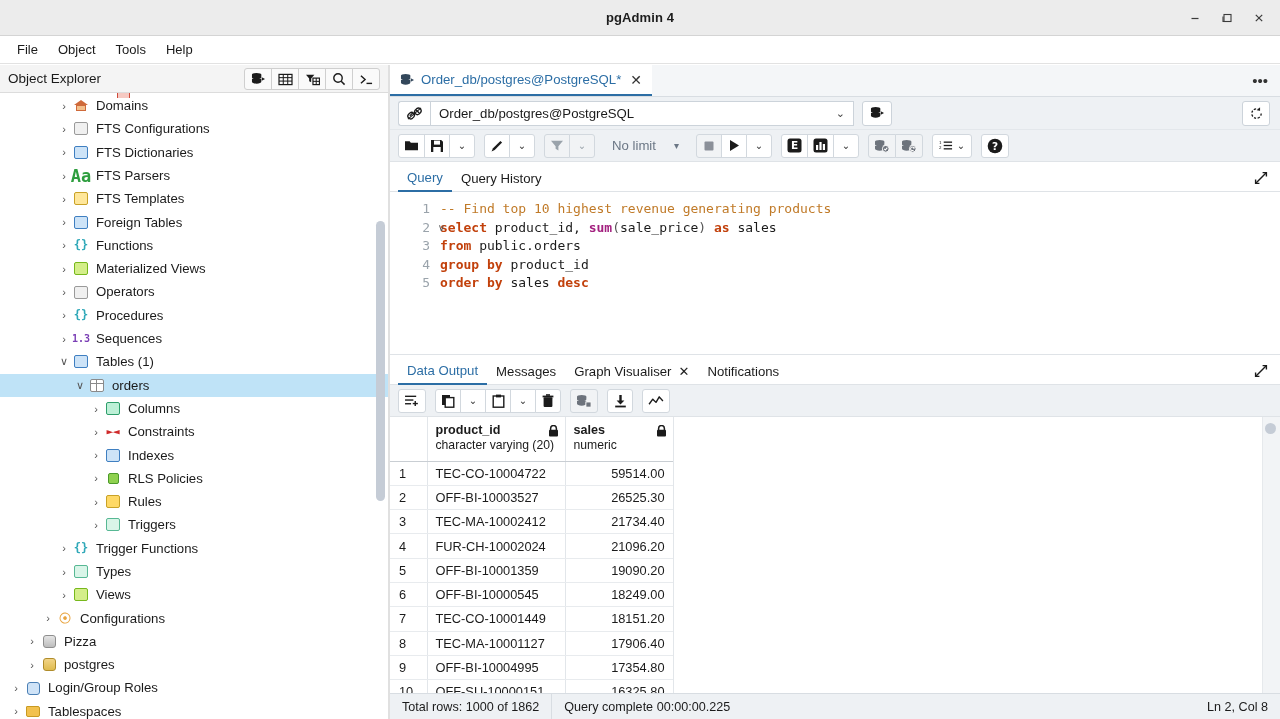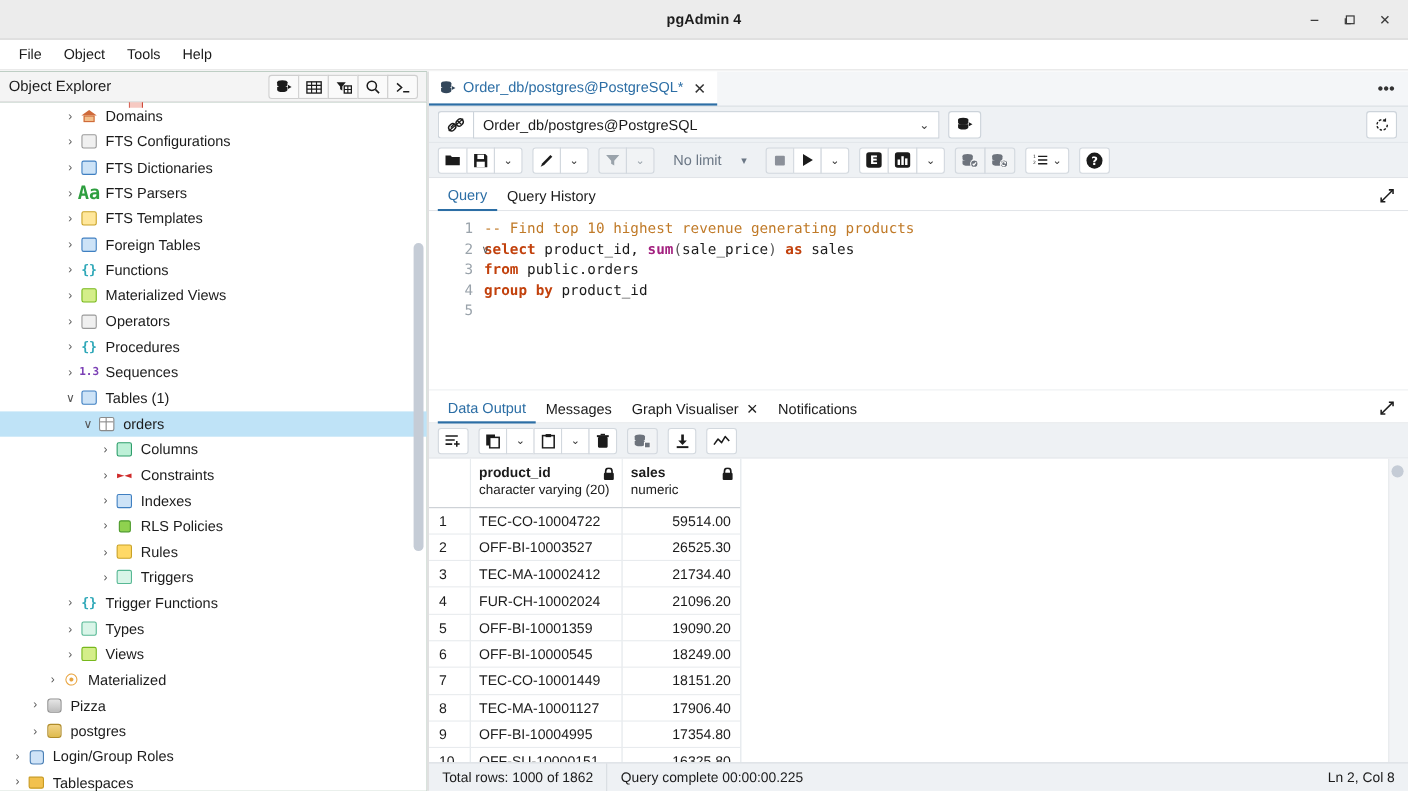--- a/index.html
+++ b/index.html
@@ -492,21 +492,21 @@
                 <span class="ic lime"></span>
               </span>
               <span class="lbl">Views</span>
             </div>
             <div class="tnode">
               <span style="display:inline-block;width:40px;"></span>
               <span class="arrow">›</span>
               <span class="ico">
                 <span style="color:#e8a33d;font-size:13px;">⦿</span>
               </span>
-              <span class="lbl">Materialized</span>
+              <span class="lbl">Configurations</span>
             </div>
             <div class="tnode">
               <span style="display:inline-block;width:24px;"></span>
               <span class="arrow">›</span>
               <span class="ico">
                 <span class="ic dbx"></span>
               </span>
               <span class="lbl">Pizza</span>
             </div>
             <div class="tnode">
@@ -737,20 +737,21 @@
             <div class="gl"><span>2</span><span class="fold">∨</span></div>
             <div class="gl"><span>3</span></div>
             <div class="gl"><span>4</span></div>
             <div class="gl"><span>5</span></div>
           </div>
         <div class="code">
           <div class="ln"><span class="cm">-- Find top 10 highest revenue generating products</span></div>
           <div class="ln"><span class="k">select</span><span class="pl"> product_id, </span><span class="fn">sum</span><span class="pn">(</span><span class="pl">sale_price</span><span class="pn">)</span><span class="pl"> </span><span class="k">as</span><span class="pl"> sales</span></div>
           <div class="ln"><span class="k">from</span><span class="pl"> public.orders</span></div>
           <div class="ln"><span class="k">group by</span><span class="pl"> product_id</span></div>
+          <div class="ln"><span class="k">order by</span><span class="pl"> sales </span><span class="k">desc</span></div>
         </div>
       </div>
 
       <div class="outpanel">
         <div class="out-tabs">
           <div class="ot active">
             <span>Data Output</span>
           </div>
           <div class="ot">
             <span>Messages</span>

